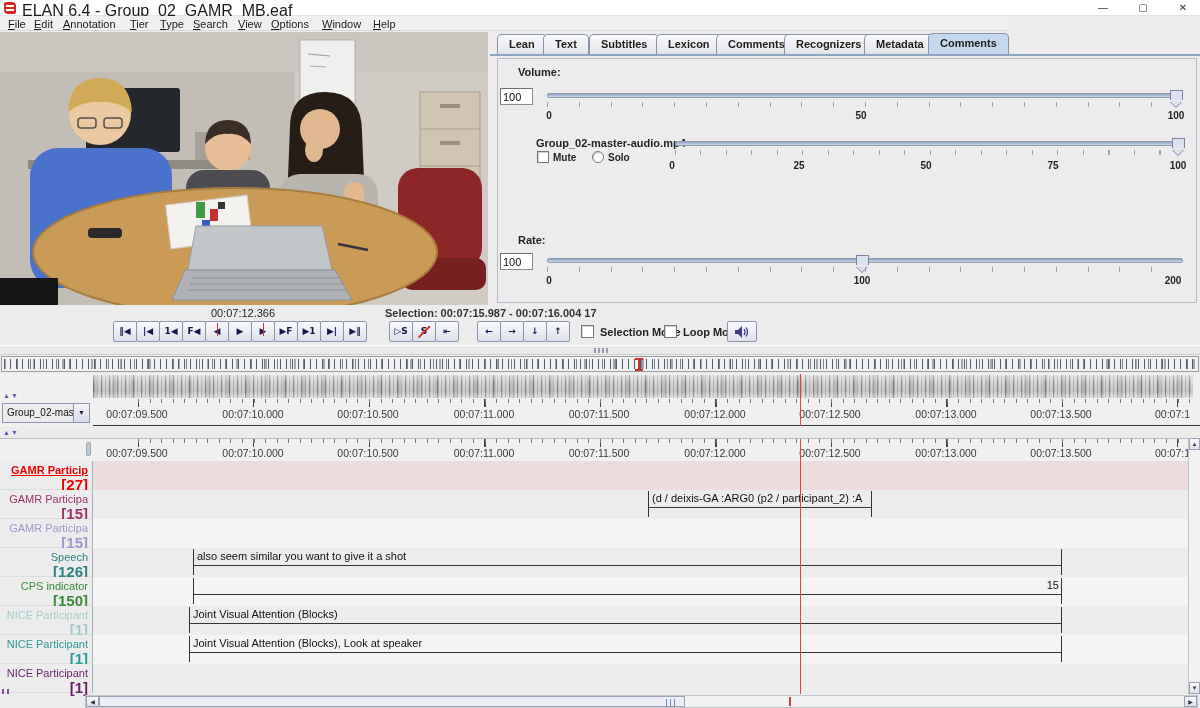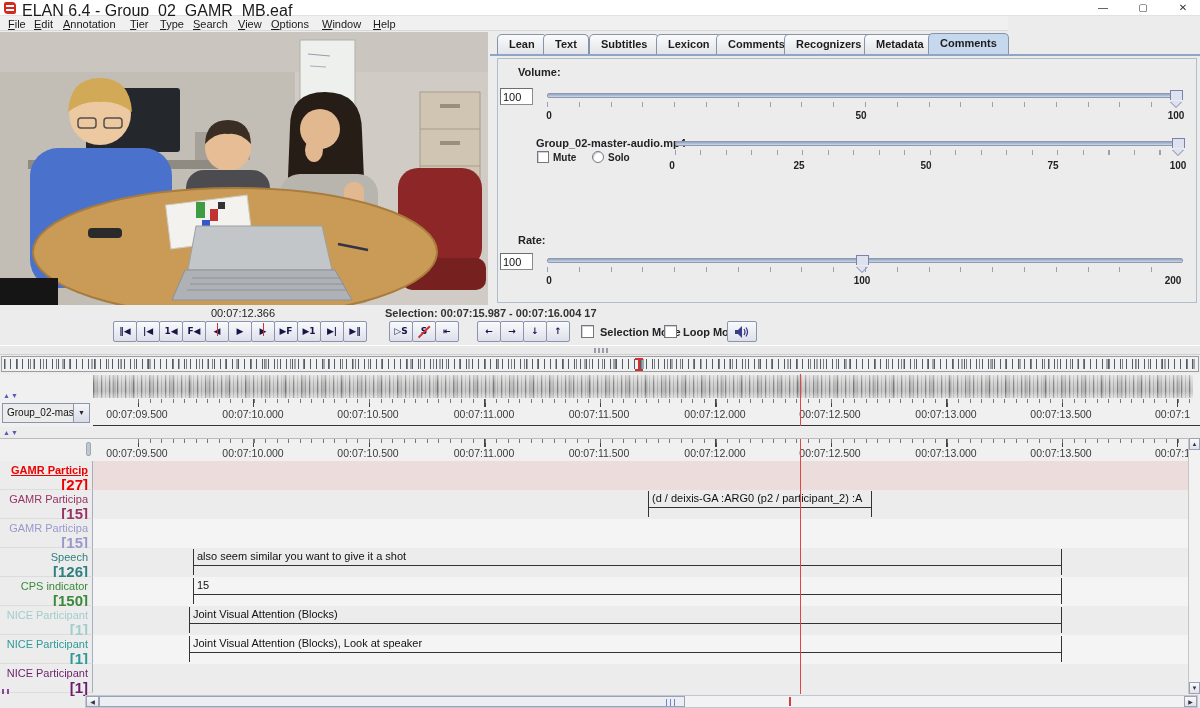--- a/index.html
+++ b/index.html
@@ -398,21 +398,21 @@
     <div class="tier-row" style="top:225px">
       <div class="tier-label">
         <span class="tname" style="color: rgb(107, 31, 107);">NICE Participant</span>
         <span class="tcount" style="color: rgb(107, 31, 107);">[1]</span>
       </div>
       <div class="tier-content bg-a"></div>
     </div>
 
     <div class="ann" style="left:648px; top:52px;  width:224px;">(d / deixis-GA :ARG0 (p2 / participant_2) :A</div>
     <div class="ann" style="left:193px; top:110px; width:869px;">also seem similar you want to give it a shot</div>
-    <div class="ann" style="left:193px; top:139px; width:869px;">15</div>
+    <div class="ann" style="left:193px; top:139px; width:869px;text-align:right;">15</div>
     <div class="ann" style="left:189px; top:197px; width:873px;">Joint Visual Attention (Blocks), Look at speaker</div>
     <div class="ann" style="left:189px; top:168px; width:873px;">Joint Visual Attention (Blocks)</div>
 
     <div class="playhead" style="left:800px; top:0; height:255px;"></div>
   </div>
 
   <div class="vsb">
     <div class="arr" style="top:0;">▲</div>
     <div class="arr" style="top:244px;">▼</div>
   </div>

